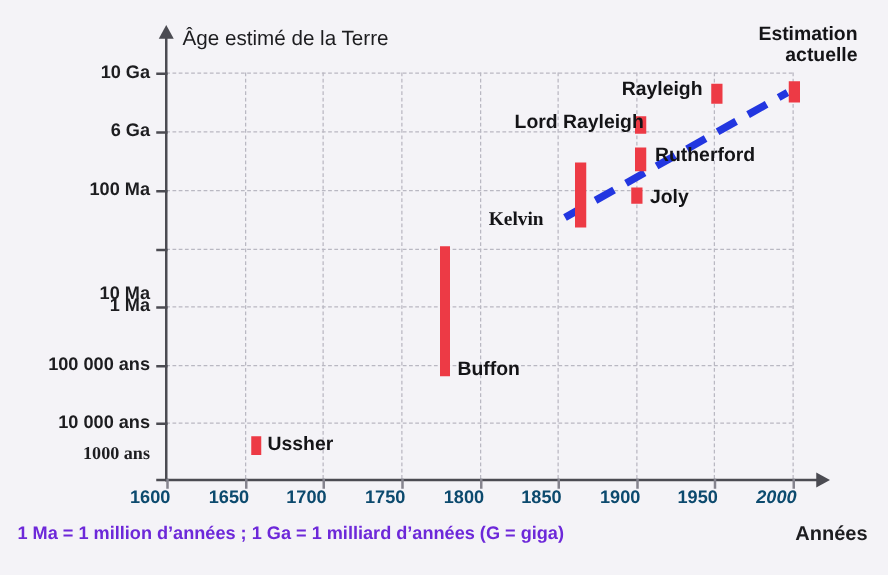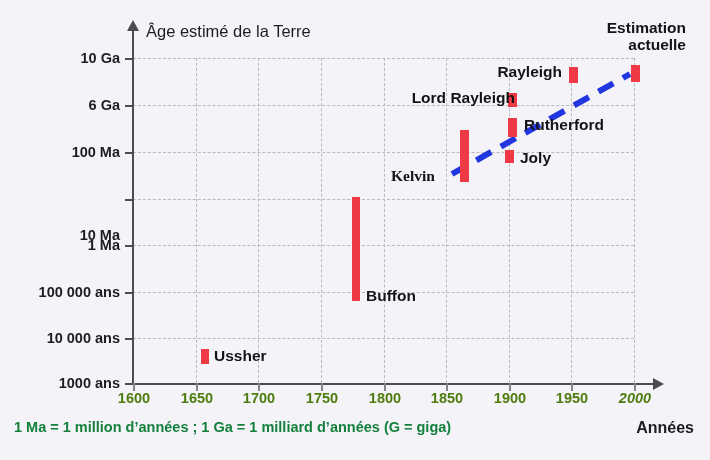--- a/index.html
+++ b/index.html
@@ -38,35 +38,35 @@
 
   
   .ylabel{
     position:absolute;right:0;text-align:center;
     font-size:14.5px;font-weight:bold;color:#1d1d20;
     white-space:nowrap;line-height:1;
   }
   .ylabel-wrap{position:absolute;left:0;width:120px;}
   .xlabel{
     position:absolute;top:390px;width:60px;margin-left:-30px;
-    text-align:center;font-size:14.5px;font-weight:bold;color:#4d7c0f;
+    font-size:14.5px;font-weight:bold;color:#0c4a6e;
   }
 
   
   #y-axis-title{
     position:absolute;left:146px;top:22px;
     font-size:16.5px;color:#1d1d20;white-space:nowrap;
   }
   #x-axis-title{
     position:absolute;right:16px;top:419px;
     font-size:16px;font-weight:bold;color:#1d1d20;
   }
   #footnote{
     position:absolute;left:14px;top:419px;
-    font-size:14.5px;font-weight:bold;color:#15803d;white-space:nowrap;
+    font-size:14.5px;font-weight:bold;color:#6d28d9;white-space:nowrap;
   }
 
   
   .bar{position:absolute;background:#ed3a45;}
   .point-label{
     position:absolute;font-size:15.5px;font-weight:bold;color:#141417;
     white-space:nowrap;line-height:1.08;
   }
   .point-label.right{text-align:right;}
 
@@ -117,21 +117,21 @@
   </div>
 
   <div class="ylabel-wrap">
     <div class="ylabel" style="top:51px;">10 Ga</div>
     <div class="ylabel" style="top:98px;">6 Ga</div>
     <div class="ylabel" style="top:145px;">100 Ma</div>
     <div class="ylabel" style="top:192px;margin-top:36px;">10 Ma</div>
     <div class="ylabel" style="top:238px;">1 Ma</div>
     <div class="ylabel" style="top:285px;">100 000 ans</div>
     <div class="ylabel" style="top:331px;">10 000 ans</div>
-    <div class="ylabel" style="top:376px;">1000 ans</div>
+    <div class="ylabel" style="top:356px;font-family:Liberation Serif, serif;">1000 ans</div>
   </div>
 
   <div>
     <div class="xtick" style="left:133px;"></div>
     <div class="xtick" style="left:196px;"></div>
     <div class="xtick" style="left:258px;"></div>
     <div class="xtick" style="left:321px;"></div>
     <div class="xtick" style="left:384px;"></div>
     <div class="xtick" style="left:446px;"></div>
     <div class="xtick" style="left:509px;"></div>

